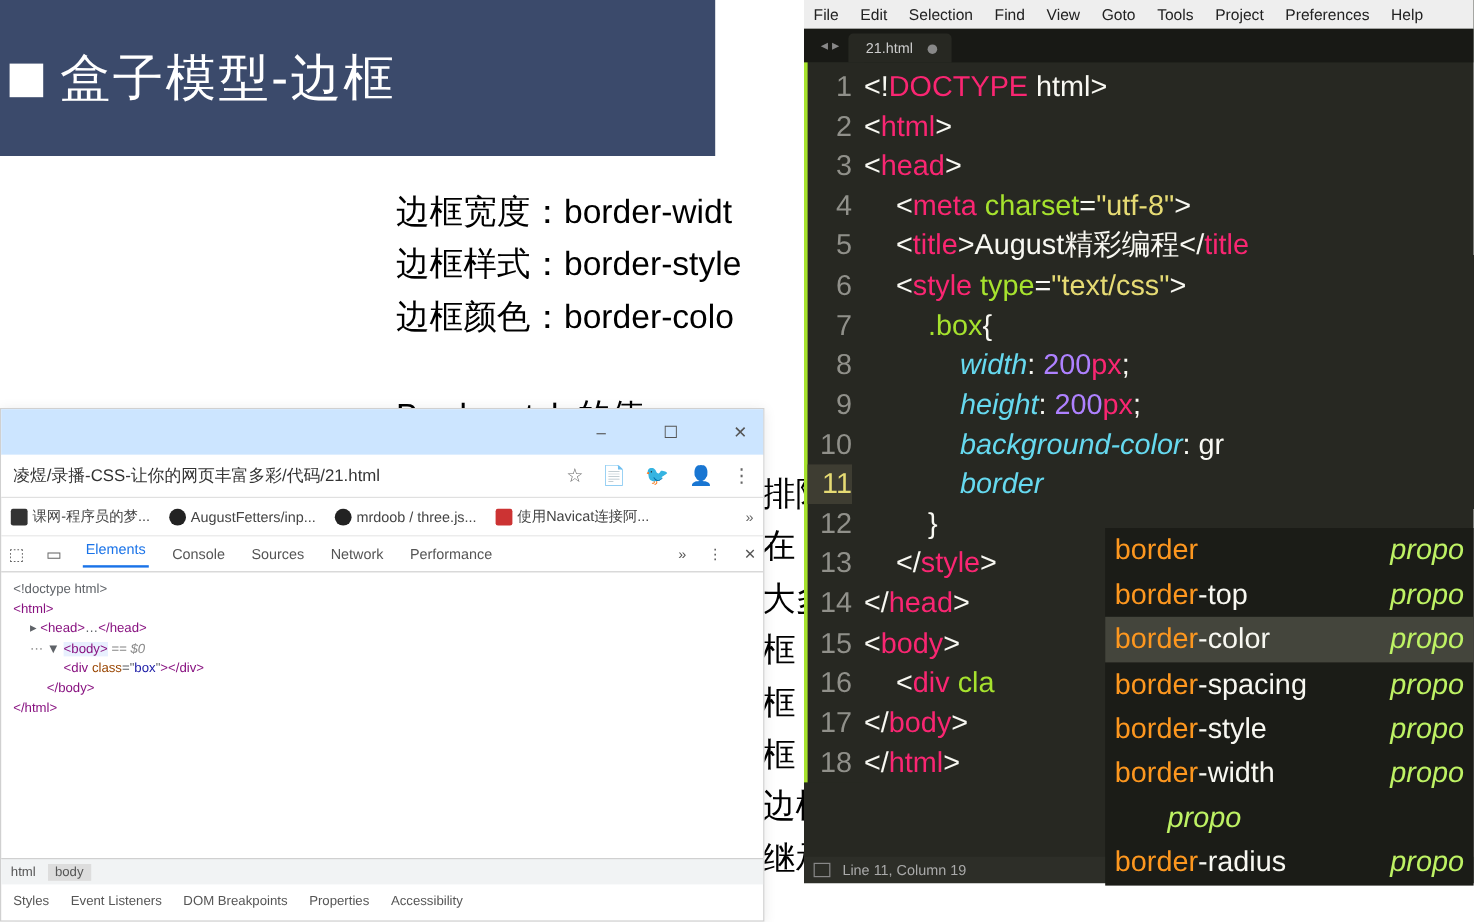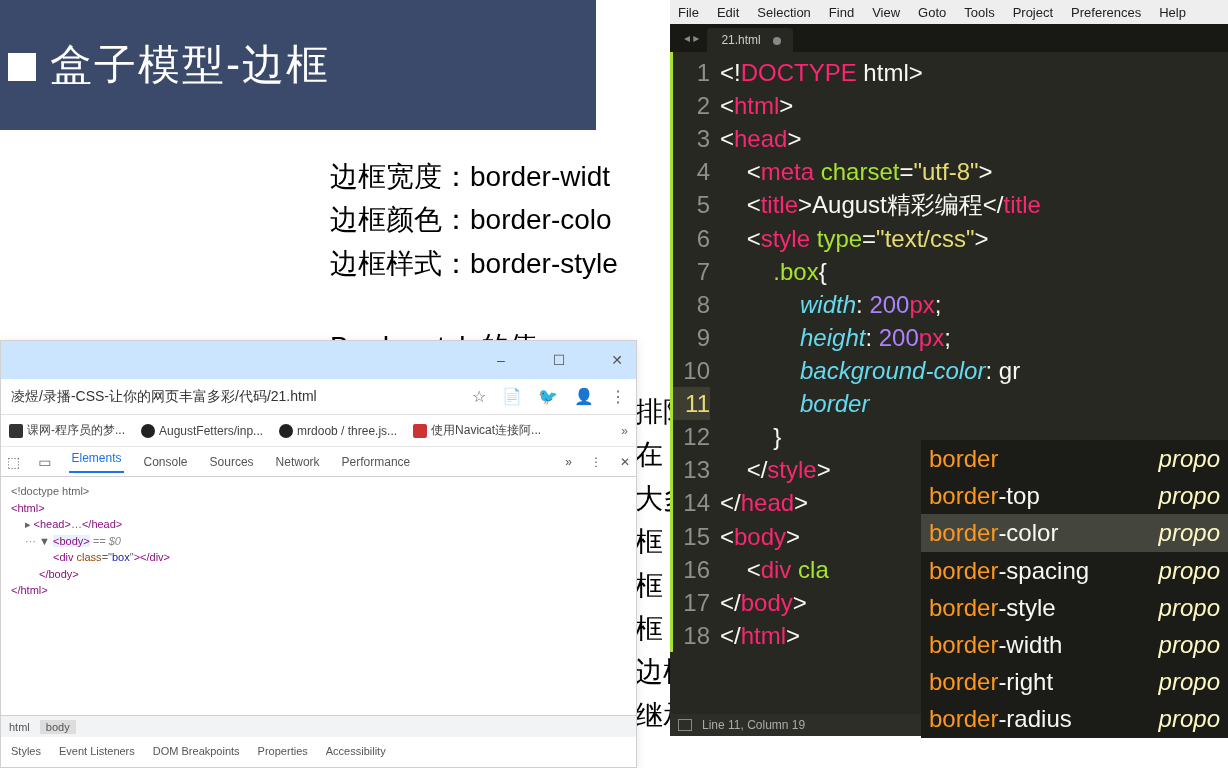--- a/index.html
+++ b/index.html
@@ -67,35 +67,35 @@
 .c-n { color: #ae81ff; } 
 .c-i { color: #66d9ef; font-style: italic; } 
 .c-sel { color: #a6e22e; }
 .sublime-status { position: absolute; bottom: 0; left: 0; width: 100%; height: 22px; background: #2d2e28; color: #aaa; font-size: 12px; display: flex; align-items: center; padding: 0 8px; gap: 10px; }
 .sublime-status-icon { width: 14px; height: 12px; border: 1px solid #888; }
 
 
 .autocomplete { position: absolute; top: 440px; left: 921px; width: 307px; background: #1b1c17; font-family: Consolas, monospace; font-size: 24px; line-height: 1.55; }
 .ac-row { display: flex; justify-content: space-between; padding: 0 8px; color: #f8f8f2; }
 .ac-row.sel { background: #44453c; }
-.ac-row .type { color: #fef9c3; font-style: italic; margin-left: 44px; }
+.ac-row .type { color: #bef264; font-style: italic; margin-left: 44px; }
 .ac-row .match { color: #fd971f; }
 </style>
 </head>
 <body>
 
 <div class="slide-bg">
   <div class="slide-header">
     <div class="slide-header-bullet"></div>
     <div class="slide-header-title">盒子模型-边框</div>
   </div>
   <div class="slide-content">
     <div>边框宽度：border-widt</div>
+    <div>边框样式：border-style</div>
     <div>边框颜色：border-colo</div>
-    <div>边框样式：border-style</div>
   </div>
   <div class="slide-content2">Border-style的值：</div>
   <div class="slide-content3">
     <div>排陈</div>
     <div>在</div>
     <div>大多</div>
     <div>框</div>
     <div>框</div>
     <div>框</div>
     <div>边框</div>
@@ -257,20 +257,19 @@
     </div>
     <div class="ac-row">
       <span><span class="match">border</span>-style</span>
       <span class="type">propo</span>
     </div>
     <div class="ac-row">
       <span><span class="match">border</span>-width</span>
       <span class="type">propo</span>
     </div>
     <div class="ac-row">
-      <span><span class="match">border</span>-right</span>
       <span class="type">propo</span>
     </div>
     <div class="ac-row">
       <span><span class="match">border</span>-radius</span>
       <span class="type">propo</span>
     </div>
   </div>
 
 </body></html>

